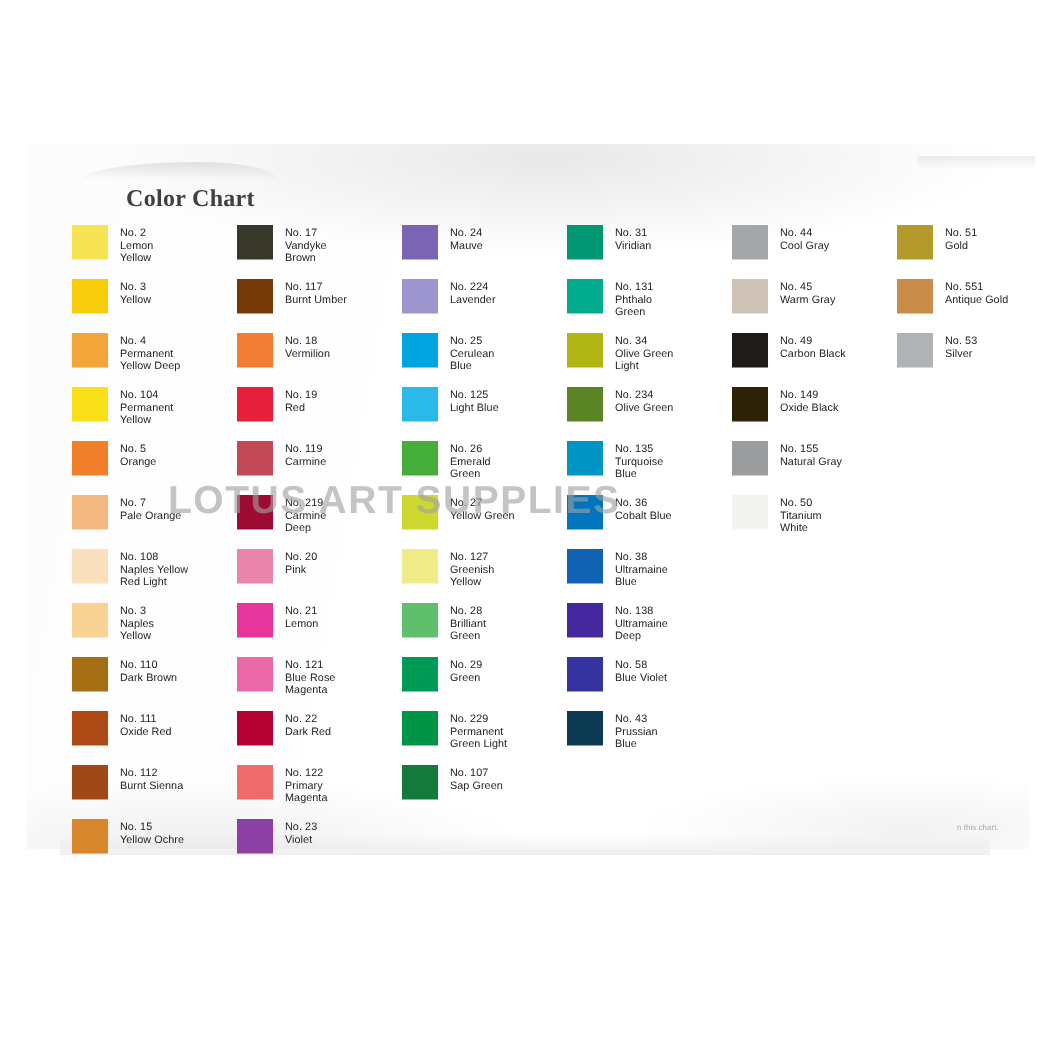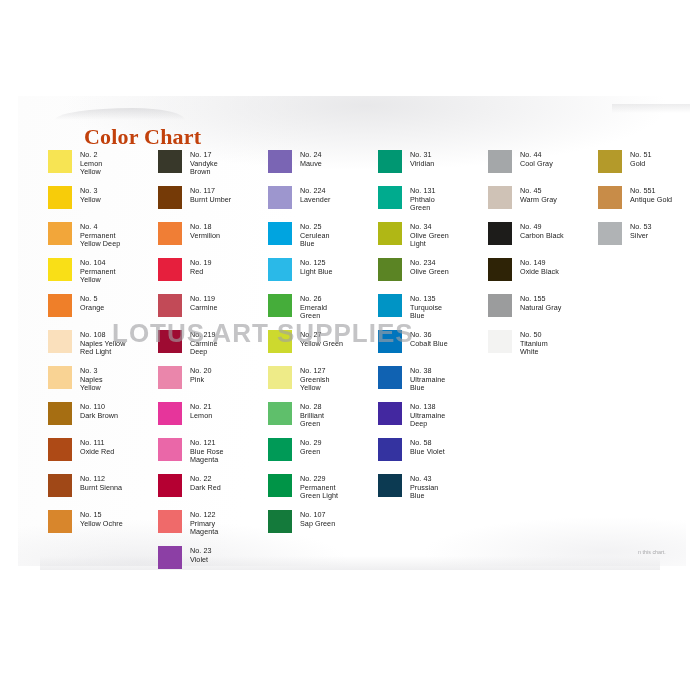--- a/index.html
+++ b/index.html
@@ -68,23 +68,23 @@
     pointer-events: none;
   }
 
   
   #title {
     position: absolute;
     left: 84px;
     top: 124px;
     font-family: "Liberation Serif", serif;
     font-weight: bold;
-    font-size: 22px;
+    font-size: 16px;
     letter-spacing: 0.2px;
-    color: #c2410c;
+    color: #404040;
     white-space: nowrap;
   }
 
   
   #chart-grid {
     position: absolute;
     left: 48px;
     top: 150px;
     width: 620px;
     display: flex;
@@ -194,20 +194,27 @@
           </div>
         </div>
         <div class="swatch-row">
           <div class="swatch-chip" style="background: rgb(239, 127, 41);"></div>
           <div class="swatch-text">
             <span class="swatch-code">No. 5</span>
             <span class="swatch-name">Orange</span>
           </div>
         </div>
         <div class="swatch-row">
+          <div class="swatch-chip" style="background: rgb(244, 185, 128);"></div>
+          <div class="swatch-text">
+            <span class="swatch-code">No. 7</span>
+            <span class="swatch-name">Pale Orange</span>
+          </div>
+        </div>
+        <div class="swatch-row">
           <div class="swatch-chip" style="background: rgb(250, 224, 188);"></div>
           <div class="swatch-text">
             <span class="swatch-code">No. 108</span>
             <span class="swatch-name">Naples Yellow</span>
             <span class="swatch-name">Red Light</span>
           </div>
         </div>
         <div class="swatch-row">
           <div class="swatch-chip" style="background: rgb(249, 211, 148);"></div>
           <div class="swatch-text">

